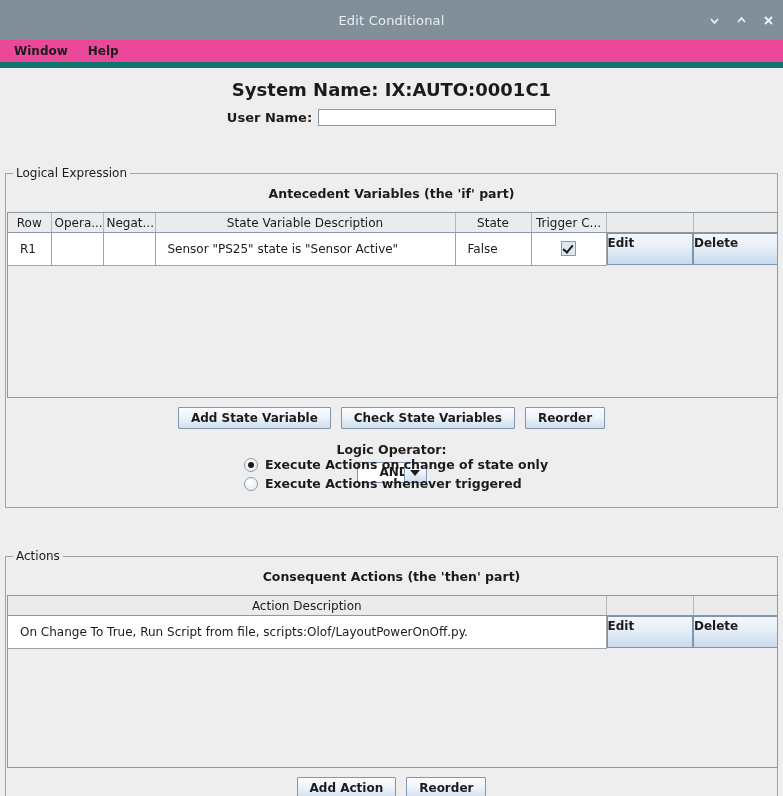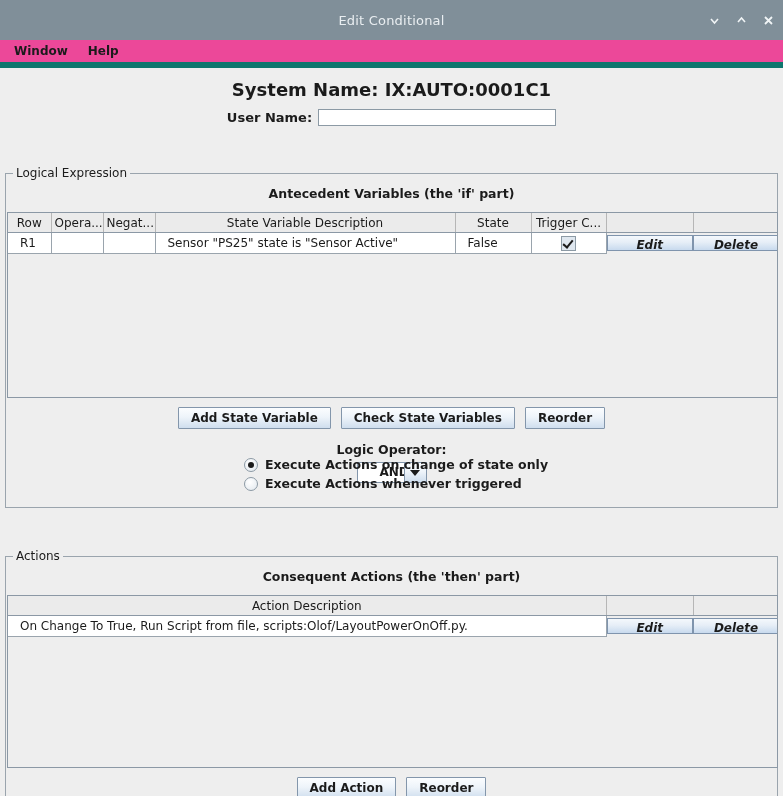--- a/index.html
+++ b/index.html
@@ -163,32 +163,31 @@
     overflow: hidden;
     vertical-align: middle;
   }
   table.jtable td.nopad { padding: 0; border-right: none; border-bottom: none; background: transparent;}
   table.jtable td.center { text-align: center; }
 
   
   .cellbtn {
     display: block;
     width: 100%;
-    height: 16px;
+    height: 32px;
     line-height: 19px;
-    text-align: center;
+    text-align: left;
     font-weight: bold;
     font-size: 12px;
     color: #1b1b1b;
     border: 1px solid #7f94ad;
     box-sizing: border-box;
     background: linear-gradient(to bottom, #f4f8fc 0%, #e6eef7 45%, #c8daee 100%);
     cursor: default;
     font-family: "DejaVu Sans", "Liberation Sans", sans-serif;
-    font-style: italic;
   }
 
   .checkbox-cell {
     width: 13px; height: 13px;
     border: 1px solid #8c9aa5;
     background: #dfe7ef;
     display: inline-block;
     position: relative;
     vertical-align: middle;
   }

